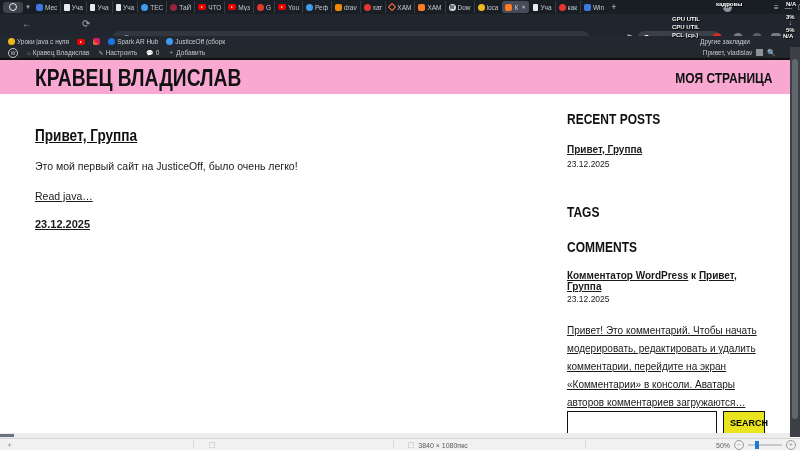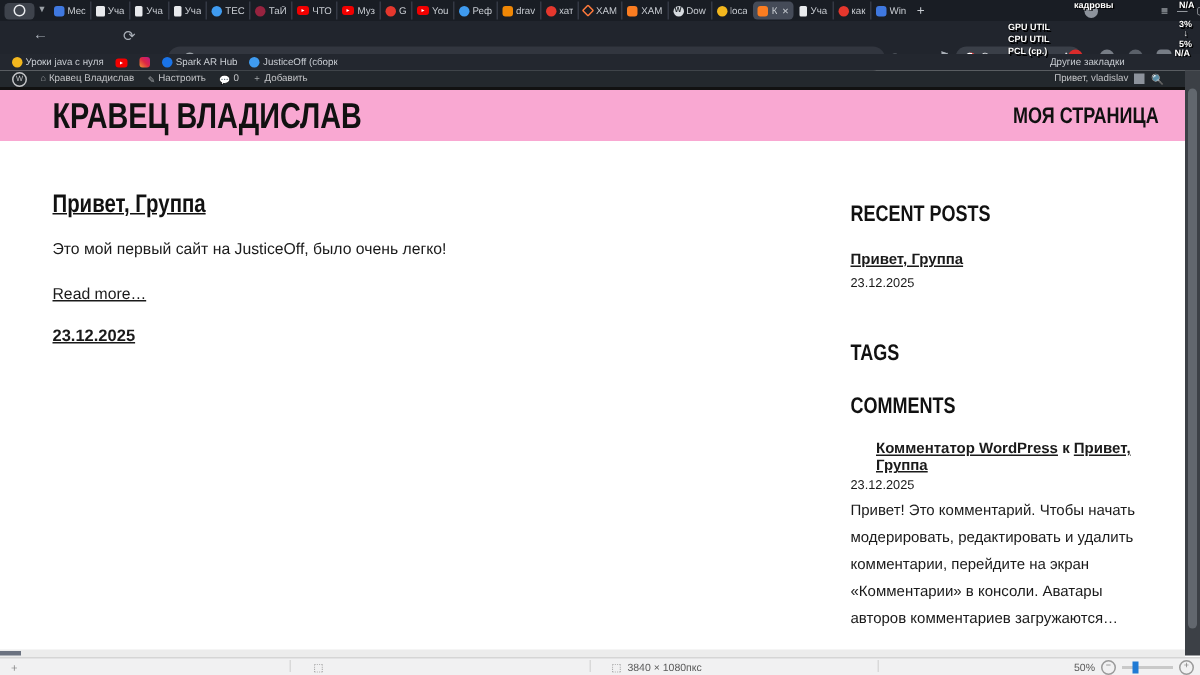--- a/index.html
+++ b/index.html
@@ -82,27 +82,27 @@
     border-top:2px solid #111;}
   .cond{transform:scaleX(0.8);transform-origin:0 50%;white-space:nowrap;}
   .cond-r{transform:scaleX(0.8);transform-origin:100% 50%;white-space:nowrap;}
   .sitetitle{position:absolute;left:35px;top:4px;font-size:24px;font-weight:bold;color:#111;letter-spacing:0;}
   .sitenav{position:absolute;right:18px;top:9px;font-size:15px;font-weight:bold;color:#111;}
   .article{position:absolute;left:35px;top:68px;width:470px;color:#1a1a1a;}
   .h2link{font-size:17px;font-weight:bold;text-decoration:underline;color:#111;}
   .body-p{margin-top:14px;font-size:10.5px;}
   .readmore{margin-top:18px;font-size:10.5px;text-decoration:underline;}
   .a-date{margin-top:16px;font-size:11px;font-weight:bold;text-decoration:underline;}
-  .sidebar{position:absolute;left:567px;top:76px;width:194px;color:#1a1a1a;}
+  .sidebar{position:absolute;left:567px;top:52px;width:194px;color:#1a1a1a;}
   .sb-h{font-size:15px;font-weight:bold;color:#111;}
   .sb-link{font-size:10px;font-weight:600;text-decoration:underline;}
   .sb-date{font-size:8.5px;margin-top:2px;}
   .cmeta{font-size:10px;font-weight:600;}
   .cmeta .lnk{text-decoration:underline;}
-  .excerpt{font-size:10px;line-height:18px;margin-top:4px;}
+  .excerpt{font-size:10px;line-height:18px;margin-top:18px;text-decoration:underline;}
   .searchrow{position:absolute;left:0px;top:301px;display:flex;gap:6px;}
   .searchbox{width:142px;height:21px;border:1.5px solid #111;background:#fff;font-size:10px;padding:0 3px;}
   .searchbtn{width:42px;height:24px;background:#e9e41d;border:1.5px solid #111;
     font-weight:bold;font-size:9px;font-family:"Liberation Sans",sans-serif;}
 
   
   .vscroll{position:absolute;left:790px;top:47px;width:10px;height:390px;background:#3c4046;}
   .vthumb{position:absolute;left:2px;top:12px;width:6px;height:360px;background:#62676e;border-radius:3px;}
   .hscroll{position:absolute;left:0;top:433px;width:790px;height:5px;background:#ececec;}
   .hthumb{position:absolute;left:0;top:1px;width:14px;height:3px;background:#6b7280;}
@@ -303,35 +303,35 @@
 
   <div class="page">
     <div class="siteheader">
       <div class="sitetitle cond">КРАВЕЦ ВЛАДИСЛАВ</div>
       <div class="sitenav cond-r">МОЯ СТРАНИЦА</div>
     </div>
 
     <div class="article">
       <div><span class="h2link cond" style="display:inline-block;">Привет, Группа</span></div>
       <div class="body-p">Это мой первый сайт на JusticeOff, было очень легко!</div>
-      <div class="readmore">Read more…</div>
+      <div class="readmore">Read java…</div>
       <div class="a-date">23.12.2025</div>
     </div>
 
     <div class="sidebar">
       <div class="sb-h cond">RECENT POSTS</div>
       <div style="margin-top:12px;">
         <span class="sb-link">Привет, Группа</span>
       </div>
       <div class="sb-date">23.12.2025</div>
 
       <div class="sb-h cond" style="margin-top:34px;">TAGS</div>
       <div class="sb-h cond" style="margin-top:18px;">COMMENTS</div>
 
-      <div class="cmeta" style="margin-top:15px;margin-left:17px;">
+      <div class="cmeta" style="margin-top:15px;">
         <span class="lnk">Комментатор WordPress</span>
         <span>к</span>
         <span class="lnk">Привет, Группа</span>
       </div>
       <div class="sb-date">23.12.2025</div>
       <div class="excerpt">Привет! Это комментарий. Чтобы начать модерировать, редактировать и удалить комментарии, перейдите на экран «Комментарии» в консоли. Аватары авторов комментариев загружаются…</div>
 
       <div class="searchrow">
         <input class="searchbox" placeholder="" style="">
         <button class="searchbtn">SEARCH</button>

